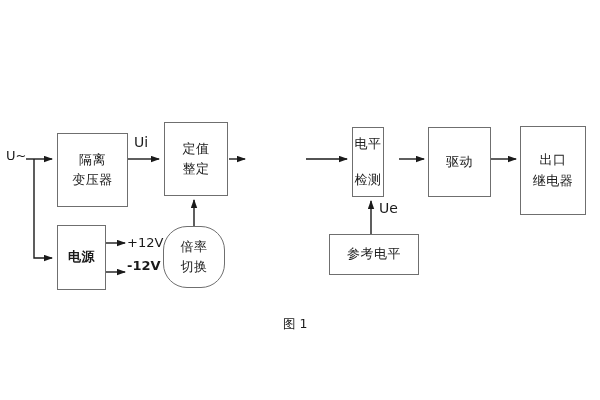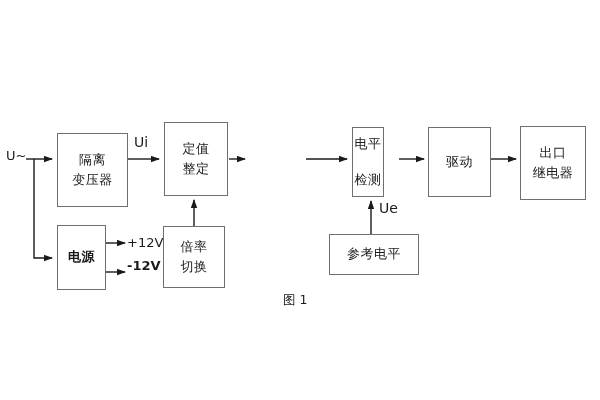--- a/index.html
+++ b/index.html
@@ -41,20 +41,21 @@
     position: absolute;
     font-size: 13px;
     color: #1a1a1a;
     white-space: nowrap;
   }
   .caption {
     position: absolute;
     font-size: 12.5px;
     color: #1a1a1a;
     white-space: nowrap;
+    margin-top: 24px;
   }
   svg.wires {
     position: absolute;
     left: 0;
     top: 0;
     width: 600px;
     height: 400px;
     pointer-events: none;
   }
 </style>
@@ -113,30 +114,30 @@
 
   <div class="block" style="left:352px; top:127px; width:32px; height:70px;gap:15px;">
     <span class="ln">电平</span>
     <span class="ln">检测</span>
   </div>
 
   <div class="block" style="left:428px; top:127px; width:63px; height:70px;">
     <span class="ln">驱动</span>
   </div>
 
-  <div class="block" style="left:520px; top:126px; width:66px; height:74px;">
+  <div class="block" style="left:520px; top:126px; width:66px; height:89px;">
     <span class="ln">出口</span>
     <span class="ln">继电器</span>
   </div>
 
   <div class="block" style="left:57px; top:225px; width:49px; height:65px;font-weight:bold;">
     <span class="ln">电源</span>
   </div>
 
-  <div class="block" style="left:163px; top:226px; width:62px; height:62px;">
+  <div class="block" style="left:163px; top:226px; width:62px; height:62px;border-radius:24px;">
     <span class="ln">倍率</span>
     <span class="ln">切换</span>
   </div>
 
   <div class="block" style="left:329px; top:234px; width:90px; height:41px;">
     <span class="ln">参考电平</span>
   </div>
 
   <div class="caption" style="left:283px; top:292px;">图 1</div>
 

